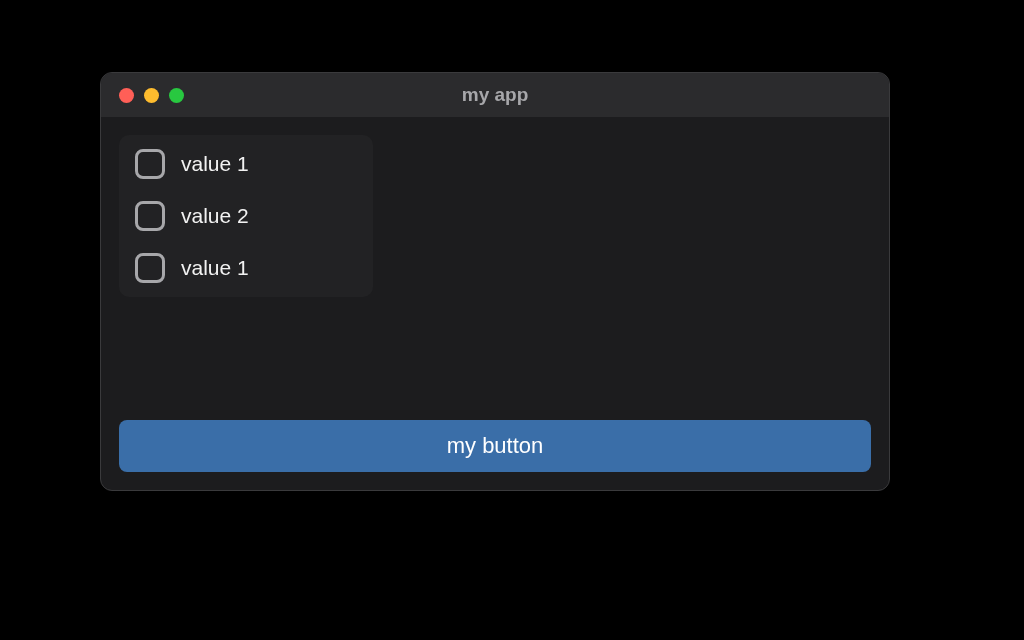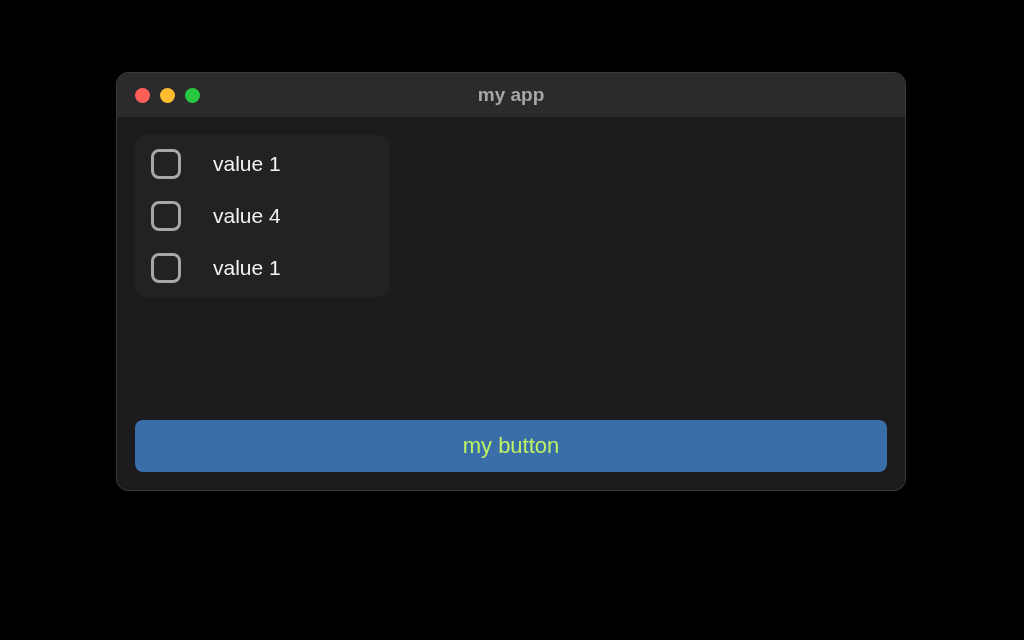--- a/index.html
+++ b/index.html
@@ -9,21 +9,21 @@
     }
     body {
       width: 1024px;
       height: 640px;
       background: #000;
       font-family: -apple-system, BlinkMacSystemFont, "Segoe UI", Helvetica, Arial, sans-serif;
       overflow: hidden;
     }
     .window {
       position: absolute;
-      left: 116px;
+      left: 100px;
       top: 72px;
       width: 790px;
       height: 419px;
       background: #1c1c1e;
       border-radius: 12px;
       border: 1px solid #3a3a3c;
       display: flex;
       flex-direction: column;
       overflow: hidden;
     }
@@ -69,41 +69,41 @@
       border-radius: 10px;
       width: 254px;
       padding: 14px 16px;
       display: flex;
       flex-direction: column;
       gap: 22px;
     }
     .checkbox-row {
       display: flex;
       align-items: center;
-      gap: 32px;
+      gap: 16px;
       cursor: pointer;
     }
     .checkbox-box {
       width: 30px;
       height: 30px;
       border: 3px solid #a7a7aa;
       border-radius: 8px;
       flex-shrink: 0;
     }
     .checkbox-label {
       color: #f2f2f2;
       font-size: 21px;
       font-weight: 400;
     }
     .spacer {
       flex: 1;
     }
     .primary-button {
       background: #3a6ea8;
-      color: #bef264;
+      color: #ffffff;
       border: none;
       border-radius: 8px;
       height: 52px;
       font-size: 22px;
       font-weight: 400;
       cursor: pointer;
       width: 100%;
     }
   </style>
 </head>
@@ -120,21 +120,21 @@
   </div>
 
   <div class="content">
     <div class="checkbox-group">
       <div class="checkbox-row">
         <div class="checkbox-box"></div>
         <span class="checkbox-label">value 1</span>
       </div>
       <div class="checkbox-row">
         <div class="checkbox-box"></div>
-        <span class="checkbox-label">value 4</span>
+        <span class="checkbox-label">value 2</span>
       </div>
       <div class="checkbox-row">
         <div class="checkbox-box"></div>
         <span class="checkbox-label">value 1</span>
       </div>
     </div>
 
     <div class="spacer"></div>
 
     <button class="primary-button">my button</button>

